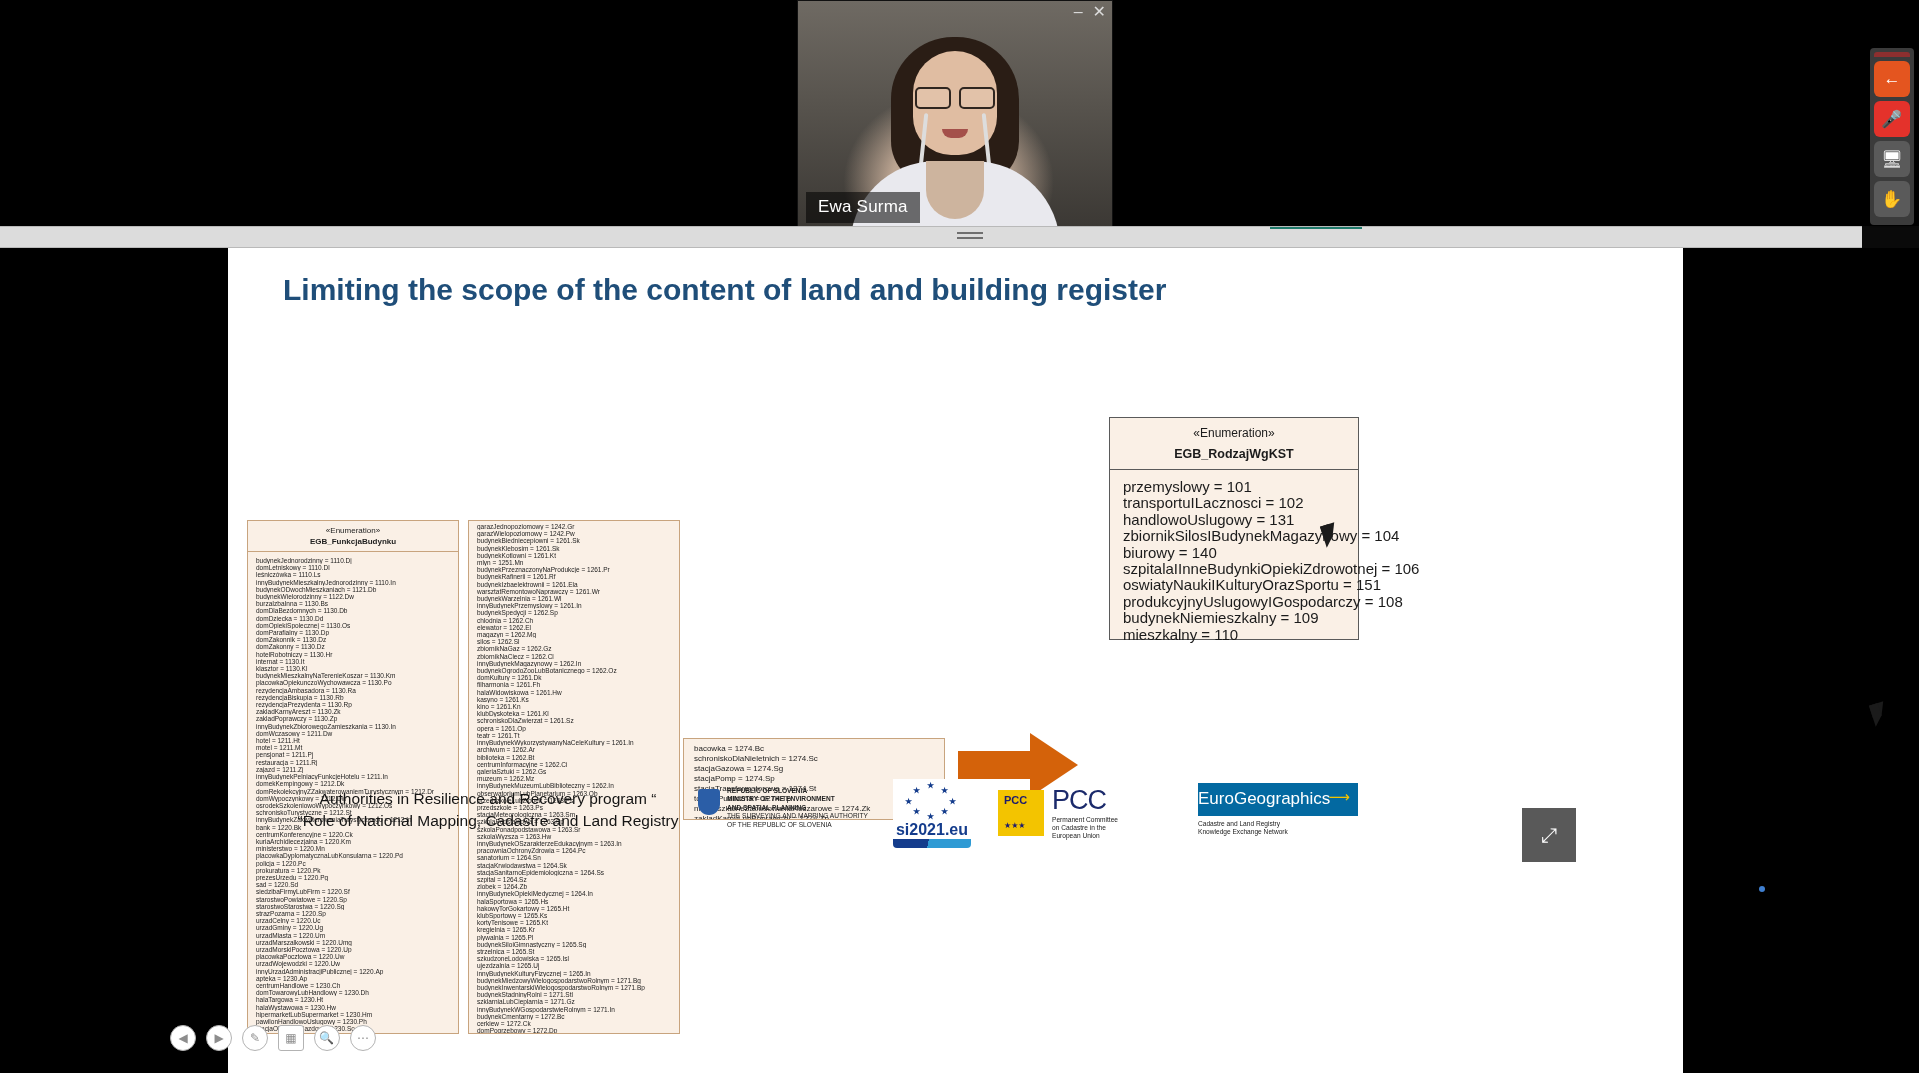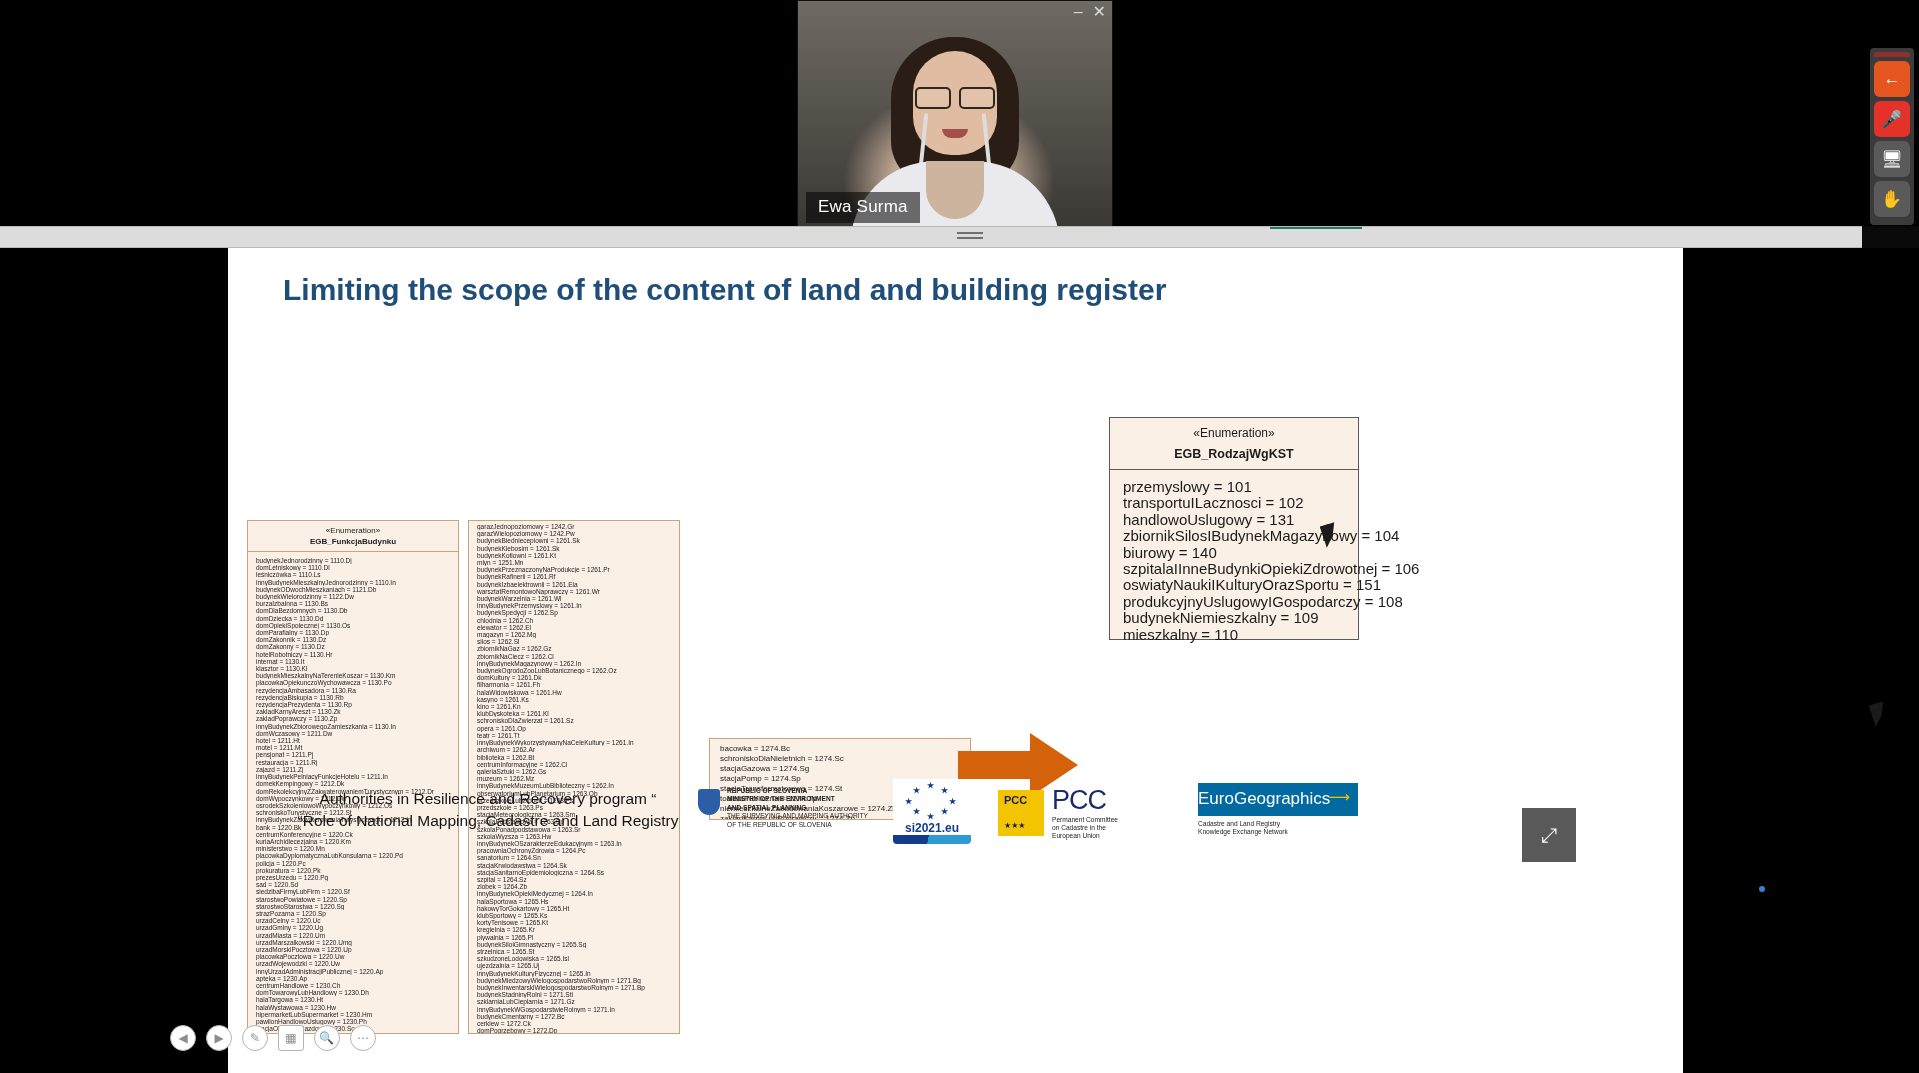--- a/index.html
+++ b/index.html
@@ -98,21 +98,21 @@
     overflow: hidden;
   }
   .panel .hdr { text-align: center; font-size: 8px; color: #222; padding-top: 4px; line-height: 11px; }
   .panel .hdr .b { font-weight: bold; }
   .panel .hdr .rule { border-bottom: 1px solid #c8a47e; margin: 4px 0 3px 0; }
   .panel .lines { font-size: 6.5px; line-height: 7.2px; color: #1b1b1b; padding: 2px 4px 0 8px; }
   .panel .lines div { white-space: nowrap; overflow: hidden; }
 
   #panel-a { left: 19px;  top: 272px; width: 212px; height: 514px; }
   #panel-b { left: 240px; top: 272px; width: 212px; height: 514px; }
-  #panel-c { left: 481px; top: 490px; width: 262px; height: 82px; background: #faf0e6; }
+  #panel-c { left: 455px; top: 490px; width: 262px; height: 82px; background: #faf0e6; }
   #panel-c .lines { font-size: 8px; line-height: 10px; padding: 5px 6px 0 10px; }
 
   
   .arrow { position: absolute; left: 730px; top: 485px; width: 120px; height: 64px; }
   .arrow .shaft { position: absolute; left: 0; top: 18px; width: 78px; height: 28px; background: #d4620a; }
   .arrow .head {
     position: absolute; left: 72px; top: 0; width: 0; height: 0;
     border-top: 32px solid transparent; border-bottom: 32px solid transparent;
     border-left: 48px solid #d4620a;
   }
@@ -132,21 +132,21 @@
 
   
   .logos { position: absolute; left: 470px; top: 535px; width: 890px; height: 70px; }
   .logo-si { position: absolute; left: 0; top: 4px; display: flex; align-items: flex-start; gap: 7px; }
   .logo-si .emblem { width: 22px; height: 26px; background: #2b5ea7; border-radius: 3px 3px 11px 11px; margin-top: 2px; }
   .logo-si .txt { font-size: 6.6px; line-height: 8.4px; color: #222; }
   .logo-si .txt .l1 { font-weight: bold; }
   .logo-eu { position: absolute; left: 195px; top: -4px; width: 78px; height: 68px; background: #fff; }
   .logo-eu .stars { position: relative; width: 78px; height: 40px; background: #fff; }
   .logo-eu .stars b { position: absolute; color: #143c8c; font-size: 8px; }
-  .logo-eu .si2021 { font-size: 12px; color: #143c8c; font-weight: bold; text-align: center; margin-top: 2px; }
+  .logo-eu .si2021 { font-size: 16px; color: #143c8c; font-weight: bold; text-align: center; margin-top: 2px; }
   .logo-eu .wave { height: 9px; background: linear-gradient(100deg, #143c8c 0 45%, #2e9ad4 45% 100%); border-radius: 0 0 4px 4px; }
   .logo-pcc { position: absolute; left: 300px; top: 2px; display: flex; gap: 8px; align-items: center; }
   .logo-pcc .mark { width: 46px; height: 46px; background: #f3c400; position: relative; }
   .logo-pcc .mark span { position: absolute; left: 6px; top: 4px; font-size: 11px; font-weight: bold; color: #1b1b6e; }
   .logo-pcc .mark i { position: absolute; left: 6px; bottom: 6px; color: #1b1b6e; font-size: 8px; font-style: normal; }
   .logo-pcc .pccname { font-size: 27px; color: #1b2a6b; letter-spacing: -1px; }
   .logo-pcc .pccsub { font-size: 6.6px; line-height: 8.2px; color: #222; }
   .logo-eg { position: absolute; left: 500px; top: 0; width: 160px; }
   .logo-eg .bar { background: #0369a1; color: #fff; font-size: 17px; padding: 6px 8px 7px 0; position: relative; }
   .logo-eg .bar i { position: absolute; right: 8px; top: 5px; color: #f3c400; font-size: 15px; font-style: normal; }

